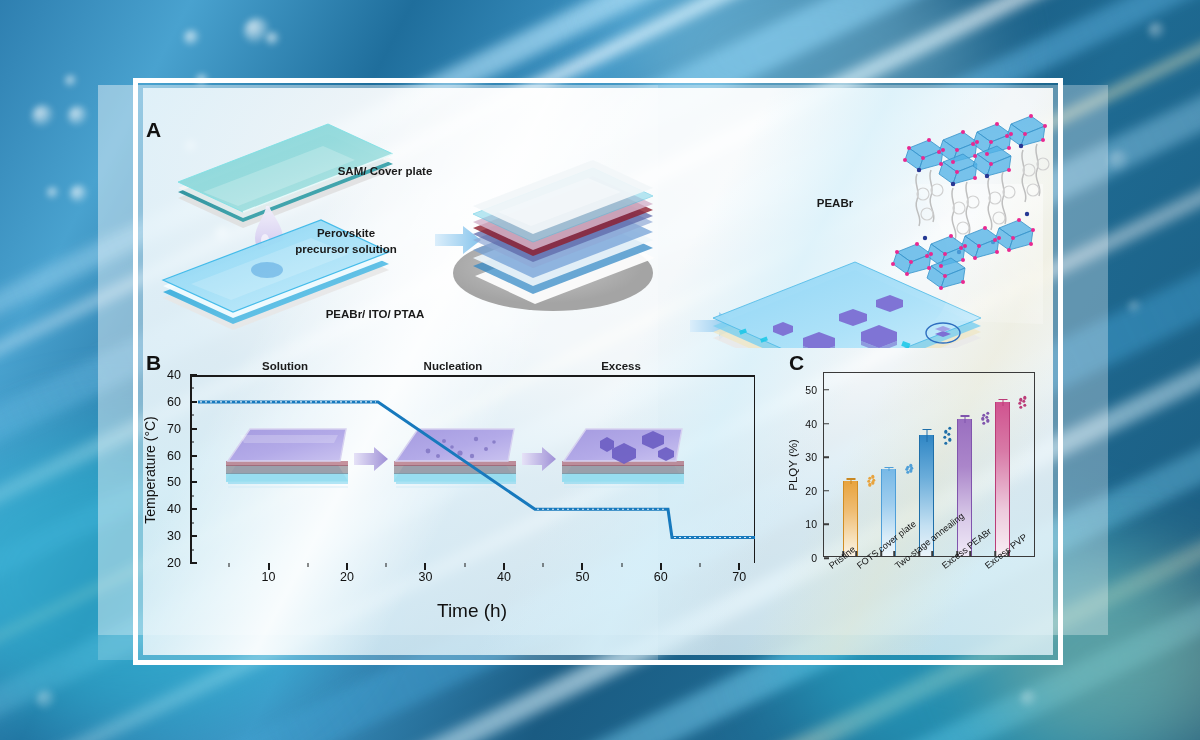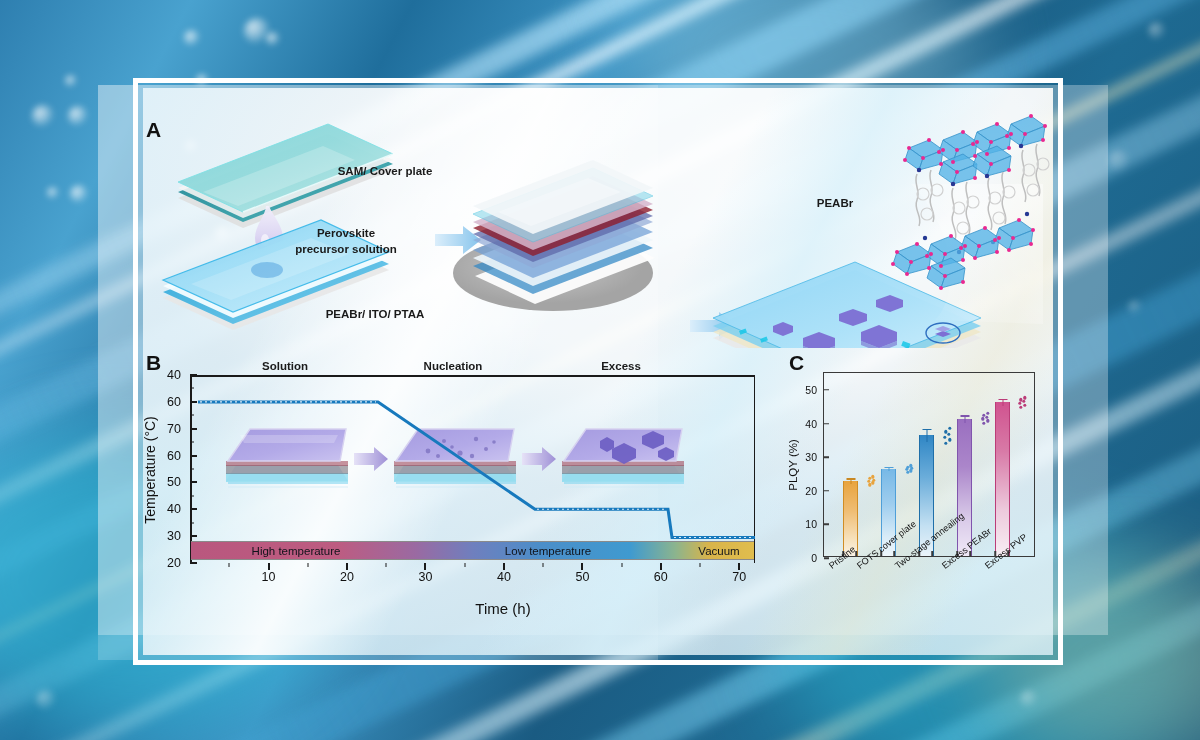--- a/index.html
+++ b/index.html
@@ -53,21 +53,21 @@
     border-right:1px solid #1a1a1a;box-sizing:border-box;background:transparent;}
   .ytick{position:absolute;right:100%;transform:translateY(-50%);
     font-size:12.5px;color:#111;padding-right:9px;white-space:nowrap;}
   .ytickmark{position:absolute;left:0;width:7px;height:2px;background:#1a1a1a;transform:translateY(-50%);}
   .ytickmark.minor{width:4px;height:1px;}
   .ylabelB{position:absolute;left:150px;top:470px;transform:translate(-50%,-50%) rotate(-90deg);
     font-size:14px;color:#111;white-space:nowrap;}
   .xtick{position:absolute;top:100%;transform:translateX(-50%);font-size:12.5px;color:#111;padding-top:7px;}
   .xtickmark{position:absolute;top:0;width:2px;height:7px;background:#1a1a1a;transform:translateX(-50%);}
   .xtickmark.minor{height:4px;width:1px;}
-  .xlabelB{position:absolute;left:472px;top:600px;transform:translateX(-50%);font-size:15px;color:#111;margin-left:31px;}
+  .xlabelB{position:absolute;left:472px;top:600px;transform:translateX(-50%);font-size:19px;color:#111;}
   .band{position:absolute;left:191px;top:541px;width:563px;height:19px;
     background:linear-gradient(90deg,#b9577e 0%,#bd5c81 26%,#9a6aa2 40%,#6f7fbe 50%,#4b8ec9 62%,#3f9ad0 78%,#8bb48e 86%,#d9b44a 92%,#e0bd4e 100%);
     border-top:1px solid #8a8a8a;border-bottom:1px solid #8a8a8a;box-sizing:border-box;}
   .bandtxt{position:absolute;top:50%;transform:translate(-50%,-50%);font-size:11.5px;color:#10131a;white-space:nowrap;}
 
   
   .chartC{position:absolute;left:823px;top:372px;width:212px;height:185px;
     border:1.5px solid #3a3a3a;box-sizing:border-box;background:transparent;}
   .ctickL{position:absolute;right:100%;transform:translateY(-50%);font-size:10.5px;color:#111;padding-right:7px;}
   .ctickM{position:absolute;left:0;width:5px;height:1.5px;background:#3a3a3a;transform:translateY(-50%);}
@@ -540,25 +540,20 @@
     <div class="xtickmark" style="left:392.4px;top:188px;"></div>
     <div class="xtick" style="left:392.4px;">50</div>
     <div class="xtickmark minor" style="left:431.6px;top:188px;"></div>
     <div class="xtickmark" style="left:470.8px;top:188px;"></div>
     <div class="xtick" style="left:470.8px;">60</div>
     <div class="xtickmark minor" style="left:510.1px;top:188px;"></div>
     <div class="xtickmark" style="left:549.3px;top:188px;"></div>
     <div class="xtick" style="left:549.3px;">70</div>
   </div>
 
-  <div class="band">
-    <div class="bandtxt" style="left:105px;">High temperature</div>
-    <div class="bandtxt" style="left:357px;">Low temperature</div>
-    <div class="bandtxt" style="left:528px;">Vacuum</div>
-  </div>
 
   <div class="ylabelC">PLQY (%)</div>
 
   <div class="chartC">
 
     <div class="ctickM" style="top:185px;"></div>
     <div class="ctickL" style="top:185px;">0</div>
     <div class="ctickM" style="top:151.4px;"></div>
     <div class="ctickL" style="top:151.4px;">10</div>
     <div class="ctickM" style="top:117.7px;"></div>

